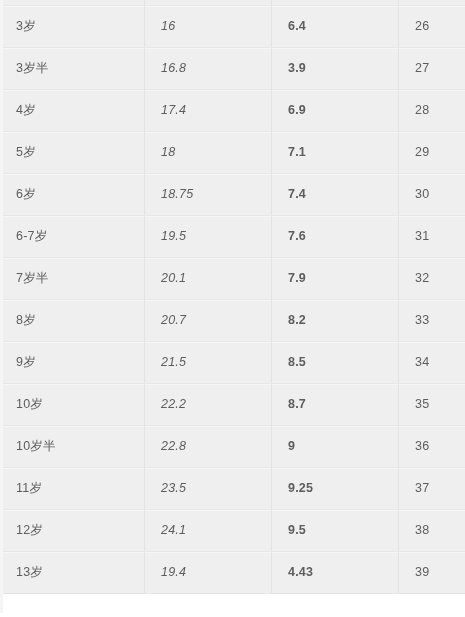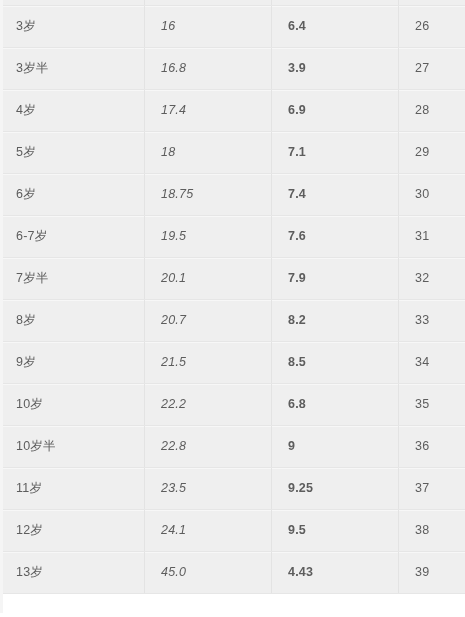--- a/index.html
+++ b/index.html
@@ -146,21 +146,21 @@
           </tr>
           <tr>
             <td class="c0">9岁</td>
             <td class="c1">21.5</td>
             <td class="c2">8.5</td>
             <td class="c3">34</td>
           </tr>
           <tr>
             <td class="c0">10岁</td>
             <td class="c1">22.2</td>
-            <td class="c2">6.8</td>
+            <td class="c2">8.7</td>
             <td class="c3">35</td>
           </tr>
           <tr>
             <td class="c0">10岁半</td>
             <td class="c1">22.8</td>
             <td class="c2">9</td>
             <td class="c3">36</td>
           </tr>
           <tr>
             <td class="c0">11岁</td>
@@ -169,21 +169,21 @@
             <td class="c3">37</td>
           </tr>
           <tr>
             <td class="c0">12岁</td>
             <td class="c1">24.1</td>
             <td class="c2">9.5</td>
             <td class="c3">38</td>
           </tr>
           <tr>
             <td class="c0">13岁</td>
-            <td class="c1">45.0</td>
+            <td class="c1">19.4</td>
             <td class="c2">4.43</td>
             <td class="c3">39</td>
           </tr>
         </tbody>
     </table>
 
     <div id="left-edge"></div>
   </div>
 
   <div id="bottom-fill"></div>

